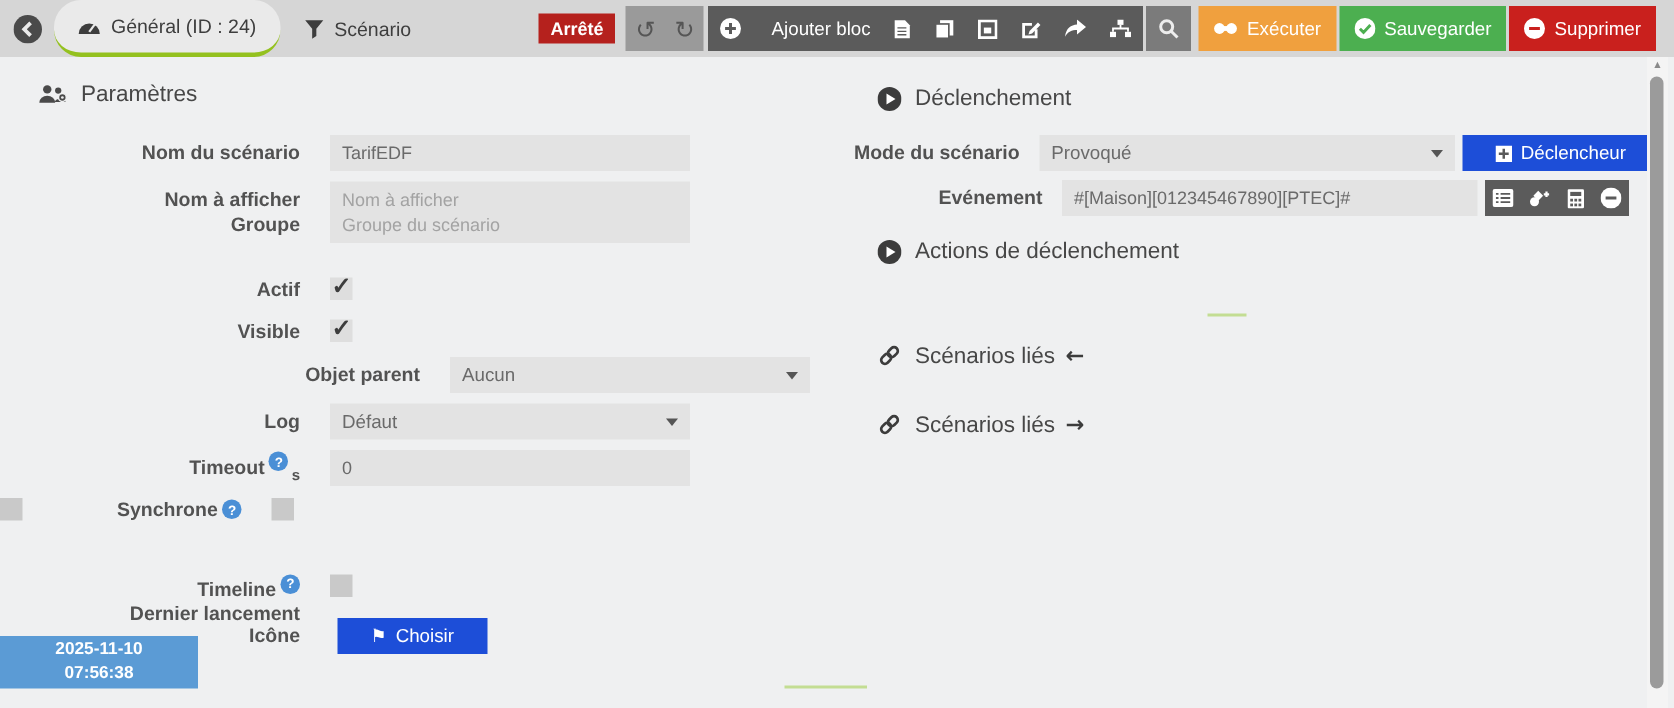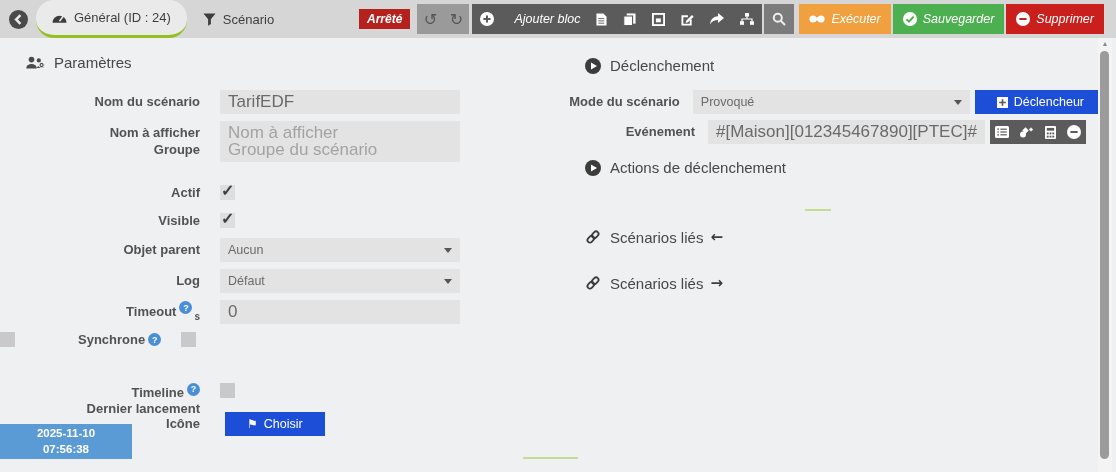--- a/index.html
+++ b/index.html
@@ -5,21 +5,21 @@
   * { margin:0; padding:0; box-sizing:border-box; }
   html,body { width:1116px; height:472px; overflow:hidden; }
   body { font-family:"Liberation Sans", sans-serif; background:#eff0f1; position:relative; color:#4a4a4a; }
 
   
   .toolbar { position:absolute; top:0; left:0; width:1116px; height:38px; background:#d6d6d6; display:flex; align-items:stretch; }
   .back-btn { width:36px; display:flex; align-items:center; justify-content:center; cursor:pointer; }
   .tabs { display:flex; align-items:stretch; }
   .tab { display:flex; align-items:center; gap:7px; padding:0 16px; font-size:13px; color:#3e3e3e; cursor:pointer;border-radius:18px; }
   .tab.active { background:#eaeaea; border-bottom:3px solid #94c11f; }
-  .toolbar-right { margin-left:auto; display:flex; align-items:center; padding-right:12px;font-style:italic; }
+  .toolbar-right { margin-left:auto; display:flex; align-items:center; padding-right:12px; }
   .status-badge { background:#b5211d; color:#fff; font-size:12px; font-weight:bold; padding:3px 8px; margin-right:7px; }
   .grp { display:flex; align-items:center; height:30px; }
   .undo-group { background:#9a9a9a; margin-right:3px; }
   .tbtn { height:30px; display:flex; align-items:center; justify-content:center; cursor:pointer; }
   .tbtn.arrow { width:26px; color:#555; font-size:16px; font-family:"DejaVu Sans", sans-serif; }
   .dark-group { background:#5b5b5b; margin-right:2px; }
   .dbtn { padding:0 8px; color:#fff; font-size:12.5px; gap:20px; }
   .search-btn { background:#7b7b7b; width:30px; margin-right:3px; }
   .cbtn { height:30px; display:flex; align-items:center; gap:6px; padding:0 10px; color:#fff; font-size:12.5px; cursor:pointer; margin-left:2px; }
   .btn-exec { background:#f0a03e; }
@@ -27,21 +27,21 @@
   .btn-del  { background:#c9201d; }
 
   
   .panel { position:absolute; top:38px; }
   .panel-left  { left:0;   width:540px; height:434px; }
   .panel-right { left:560px; width:546px; height:434px; }
   .sec-head { position:absolute; left:25px; display:flex; align-items:center; gap:9px; font-size:15px; color:#474747; }
   .row { position:absolute; left:0; width:100%; display:flex; }
   .lbl { width:220px; text-align:right; padding-right:20px; font-weight:bold; font-size:13px; color:#525252; }
   .ctrl { display:flex; align-items:flex-start; }
-  .inp { width:240px; height:24px; background:#e3e3e3; border:none; font-size:17px; color:#6a6a6a; padding:0 8px; font-family:"Liberation Sans", sans-serif; }
+  .inp { width:240px; height:24px; background:#e3e3e3; border:none; font-size:12px; color:#6a6a6a; padding:0 8px; font-family:"Liberation Sans", sans-serif; }
   .inp::placeholder { color:#a3a3a3; opacity:1; }
   .sel { position:relative; width:240px; height:24px; background:#e3e3e3; font-size:12.5px; color:#6a6a6a; line-height:24px; padding:0 8px; cursor:pointer; }
   .caret { position:absolute; right:8px; top:10px; width:0; height:0; border-left:4.5px solid transparent; border-right:4.5px solid transparent; border-top:5px solid #555; }
   .cb { position:relative; width:15px; height:15px; background:#c9c9c9; display:inline-block; cursor:pointer; }
   .cb.checked { background:#dedede; }
   .cb .tick { position:absolute; left:1px; top:-4px; font-size:16px; font-weight:bold; color:#3d3d3d; }
   .qmark { display:inline-flex; align-items:center; justify-content:center; width:13px; height:13px; border-radius:50%; background:#4a8fd6; color:#fff; font-size:9px; font-weight:bold; vertical-align:super; margin-left:3px; }
   .sub-unit { font-size:10px; color:#525252; font-weight:bold; vertical-align:sub; margin-left:2px; }
   .lh24 .lbl { line-height:24px; } .lh15 .lbl { line-height:15px; }
   .last-run { width:132px; background:#5b9bd5; color:#fff; font-weight:bold; font-size:11.5px; text-align:center; line-height:1.35; padding:2px 0; cursor:pointer; }
@@ -257,21 +257,21 @@
 
   <div class="row lh15" style="top:175px;">
     <div class="lbl">Visible</div>
     <div class="ctrl">
       <span class="cb checked">
           <span class="tick">✓</span>
         </span>
     </div>
   </div>
 
-  <div class="row lh24" style="top:200px;">
+  <div class="row lh24" style="top:200px;justify-content:flex-end;">
     <div class="lbl">Objet parent</div>
     <div class="ctrl">
       <div class="sel">
         <span>Aucun</span>
         <span class="caret"></span>
       </div>
     </div>
   </div>
 
   <div class="row lh24" style="top:231px;">

